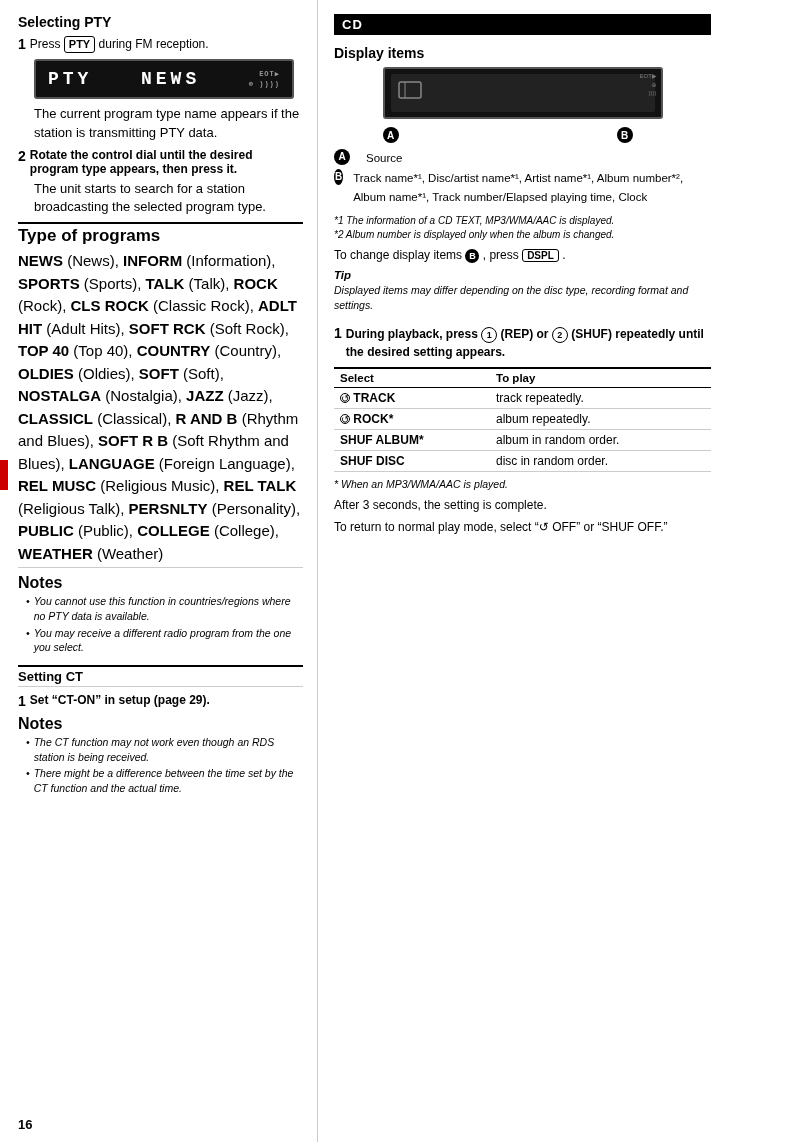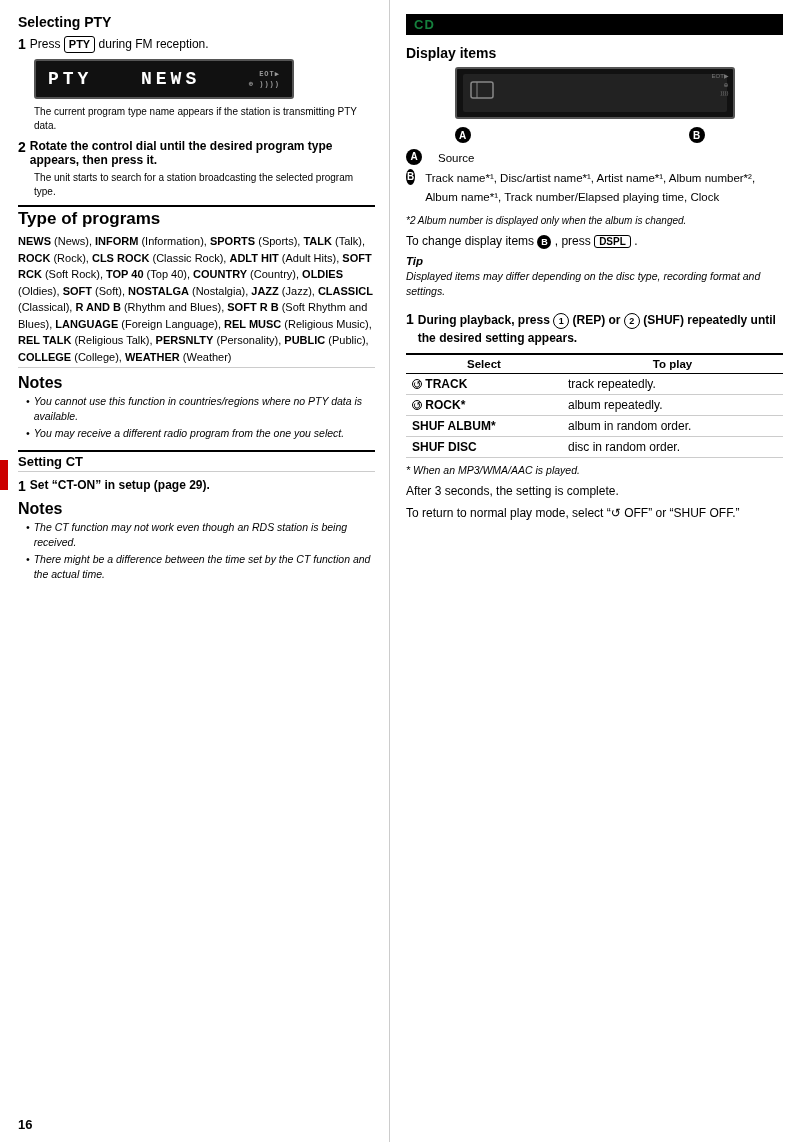--- a/index.html
+++ b/index.html
@@ -11,21 +11,21 @@
       width: 797px;
       min-height: 1142px;
     }
     .page {
       display: flex;
       width: 797px;
       min-height: 1142px;
       position: relative;
     }
     .left-col {
-      width: 390px;
+      width: 318px;
       padding: 14px 14px 14px 18px;
       border-right: 1px solid #ccc;
     }
     .right-col {
       width: 407px;
       padding: 14px 14px 14px 16px;
     }
     .page-number {
       position: absolute;
       bottom: 10px;
@@ -62,21 +62,21 @@
       margin-right: 4px;
     }
     .step-line {
       display: flex;
       margin-bottom: 4px;
     }
     .step-content {
       flex: 1;
     }
     .step-desc {
-      font-size: 10px;
+      font-size: 13px;
       margin-left: 16px;
       margin-bottom: 6px;
       line-height: 1.4;
     }
     .btn-inline {
       display: inline-block;
       border: 1.5px solid #000;
       border-radius: 3px;
       padding: 0 4px;
       font-size: 11px;
@@ -117,21 +117,21 @@
       border-bottom: 1px solid #ccc;
       padding: 2px 0;
       margin-bottom: 4px;
     }
     .programs-title {
       font-size: 17px;
       font-weight: bold;
       margin-bottom: 4px;
     }
     .programs-text {
-      font-size: 11px;
+      font-size: 15px;
       line-height: 1.5;
     }
     .bold { font-weight: bold; }
     .notes-section {
       margin-top: 6px;
     }
     .notes-title {
       font-size: 16px;
       font-weight: bold;
       margin-bottom: 2px;
@@ -146,21 +146,21 @@
       display: flex;
       margin-bottom: 2px;
     }
     .note-bullet {
       margin-right: 4px;
     }
 
     
     .cd-header {
       background: #000;
-      color: #15803d;
+      color: #ffffff;
       font-size: 13px;
       font-weight: bold;
       padding: 3px 8px;
       margin-bottom: 10px;
       letter-spacing: 1px;
     }
     .display-items-section { margin-bottom: 12px; }
     .display-device {
       background: #111;
       border: 2px solid #555;
@@ -265,21 +265,21 @@
     .repeat-table {
       width: 100%;
       border-collapse: collapse;
       margin-bottom: 6px;
       font-size: 12px;
     }
     .repeat-table th {
       border-top: 2px solid #000;
       border-bottom: 1px solid #000;
       padding: 3px 6px;
-      text-align: center;
+      text-align: left;
       font-size: 11.5px;
     }
     .repeat-table td {
       border-bottom: 1px solid #ccc;
       padding: 3px 6px;
     }
     .asterisk-note {
       font-size: 10.5px;
       font-style: italic;
       margin-bottom: 6px;
@@ -428,20 +428,21 @@
           <span class="circle-label">A</span>
           <span style="margin-left:12px">Source</span>
         </div>
         <div class="display-list-item">
           <span class="circle-label">B</span>
           <span style="margin-left:6px">Track name*¹, Disc/artist name*¹, Artist name*¹, Album number*², Album name*¹, Track number/Elapsed playing time, Clock</span>
         </div>
       </div>
 
       <div class="footnotes">
+        <div>*1  The information of a CD TEXT, MP3/WMA/AAC is displayed.</div>
         <div>*2  Album number is displayed only when the album is changed.</div>
       </div>
 
       <div style="font-size:12px; margin-bottom:6px;">
         <span>To change display items</span>
         <span class="circle-label" style="width:14px;height:14px;font-size:9px;">B</span>
         <span>, press </span>
         <span class="dspl-btn">DSPL</span>
         <span>.</span>
       </div>

